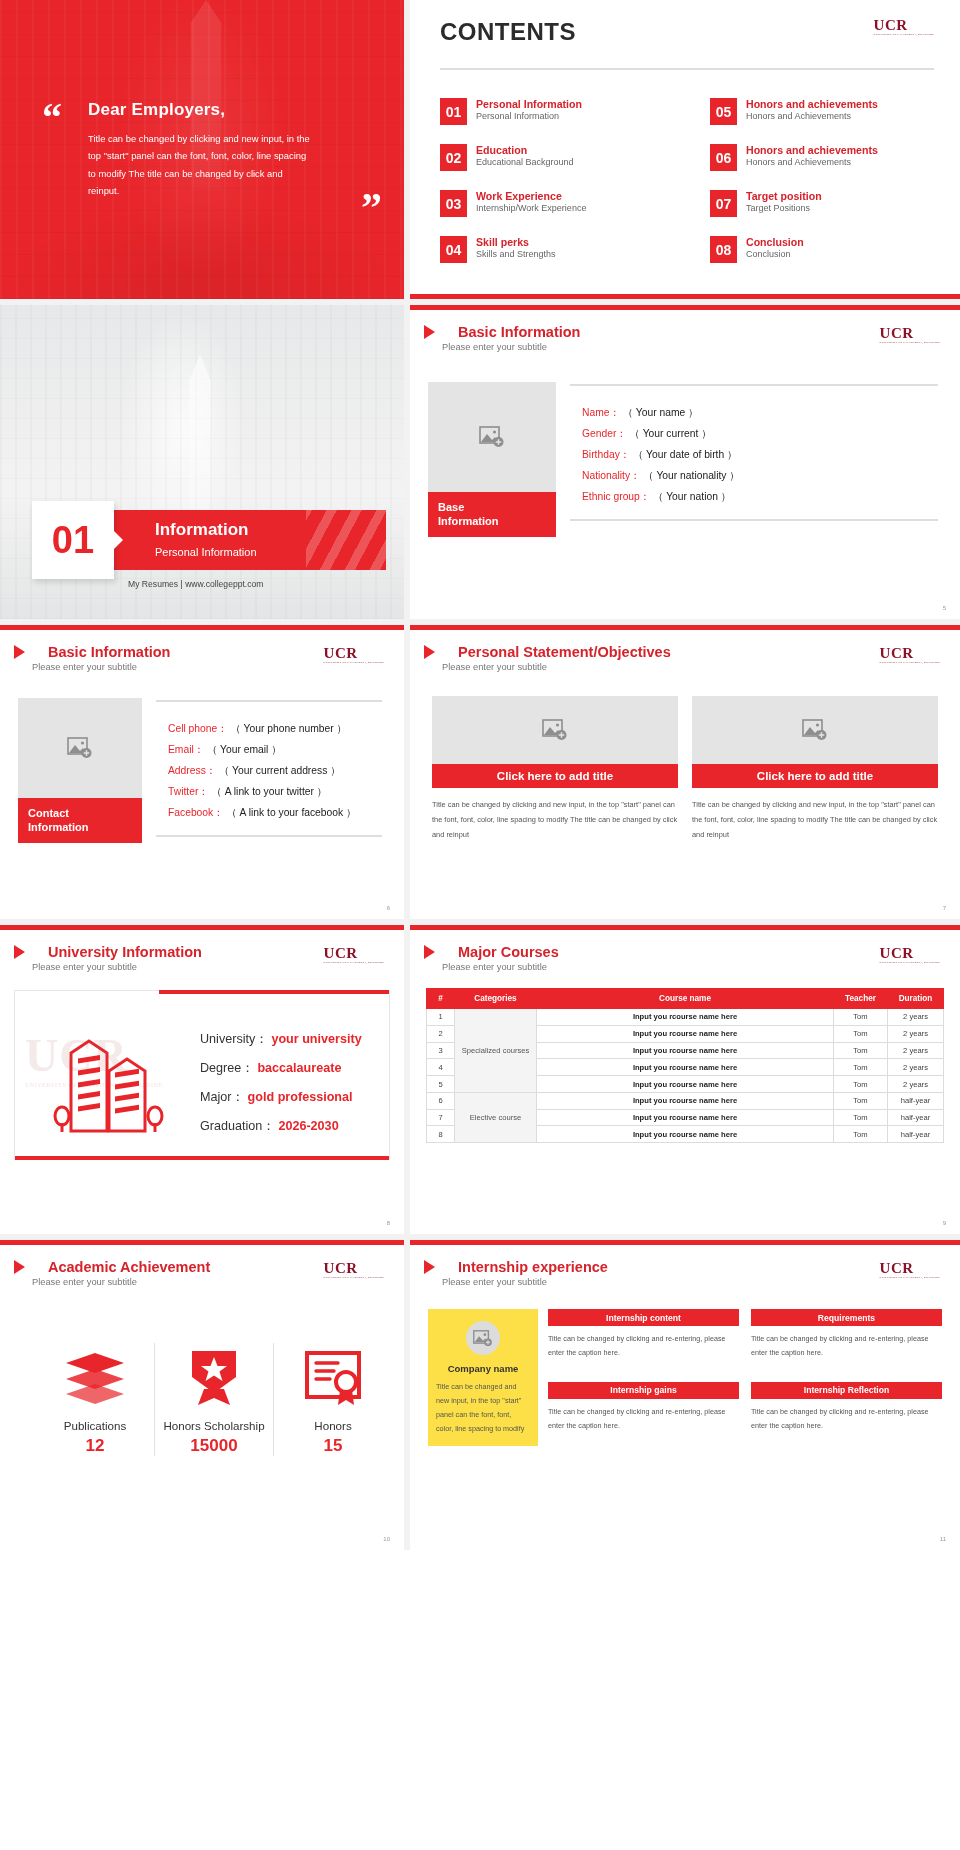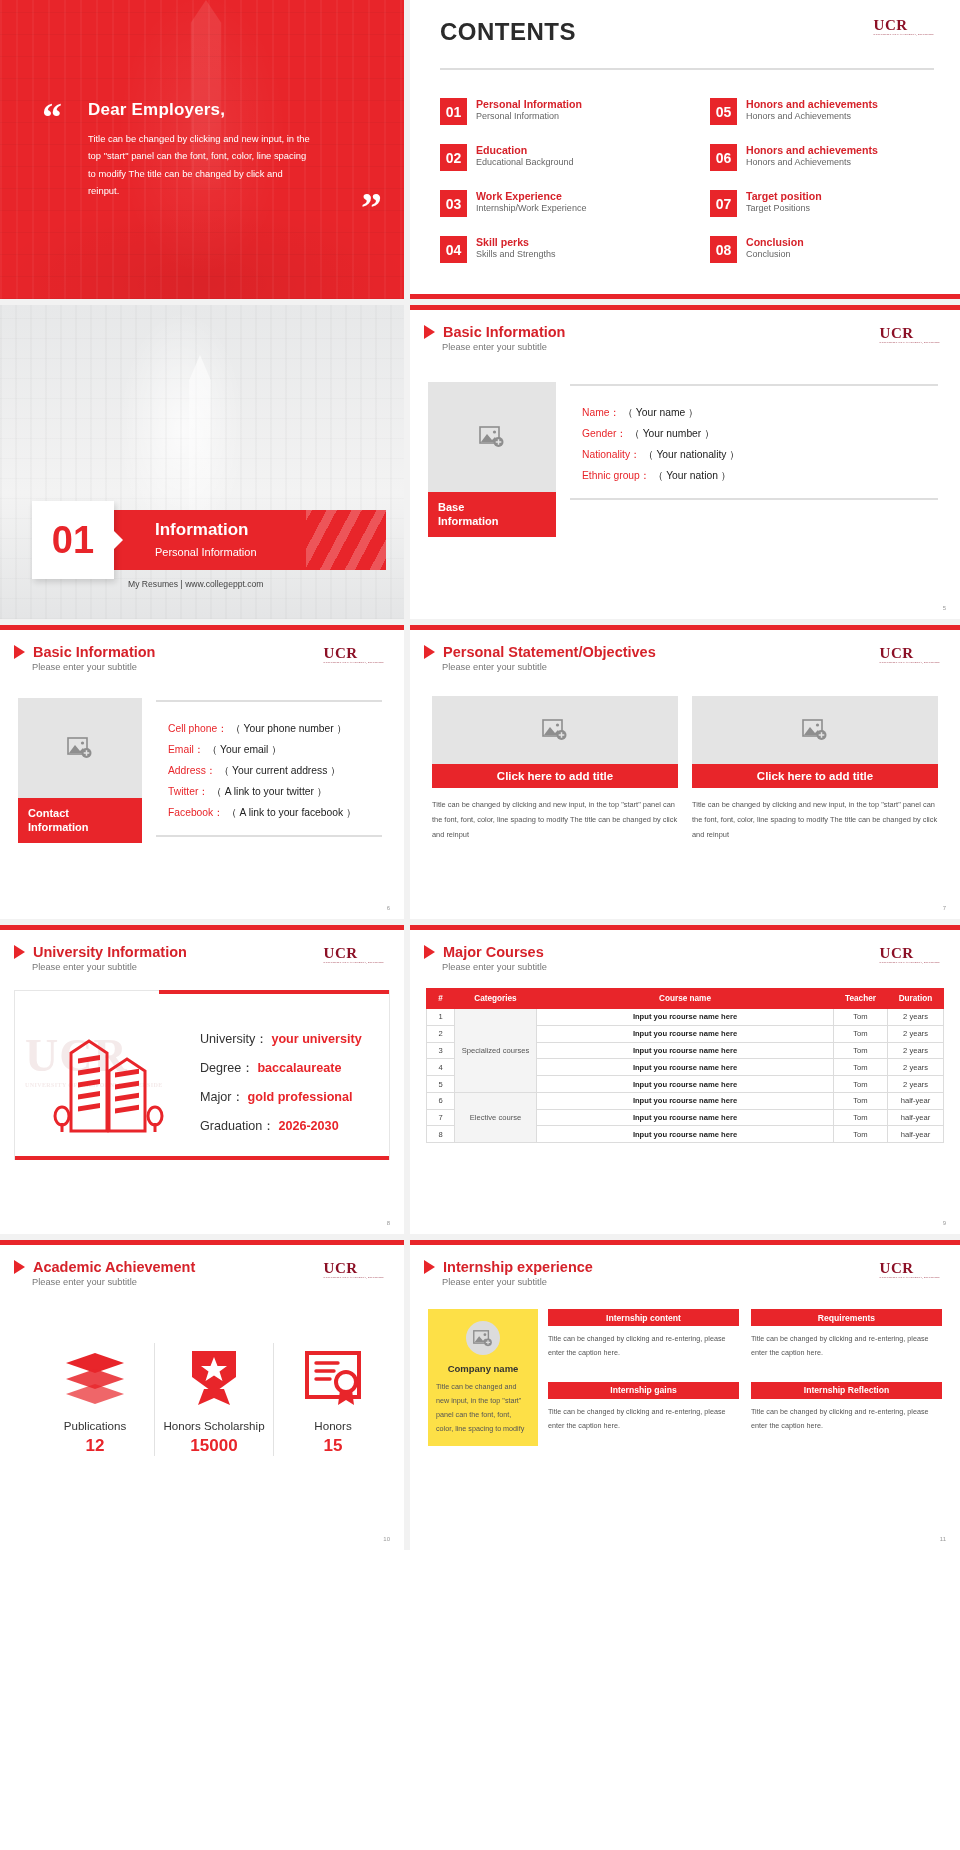--- a/index.html
+++ b/index.html
@@ -116,21 +116,21 @@
     border-left:9px solid #fff;
   }
   .divider-title { position:absolute; left:155px; top:215px; color:#fff; font-size:17px; font-weight:700;}
   .divider-sub { position:absolute; left:155px; top:241px; color:#fff; font-size:11px;}
   .divider-foot { position:absolute; left:128px; top:274px; color:#444; font-size:8.6px;}
 
   
   .content-slide { padding:0; position:relative; background:#fff; }
   .top-red { height:5px; background:#e8252a; width:100%; }
   .sl-head { padding:14px 20px 0 14px; position:relative; }
-  .sl-title-row { display:flex; align-items:center; gap:8px; }
+  .sl-title-row { display:flex; align-items:center; gap:23px; }
   .arrow {
     width:0;height:0;border-top:7px solid transparent;border-bottom:7px solid transparent;
     border-left:11px solid #e8252a;
   }
   .sl-title { font-size:14.5px; font-weight:700; color:#d6222a; }
   .sl-sub { font-size:9.3px; color:#777; margin:2px 0 0 18px; }
   .pagenum { position:absolute; right:14px; bottom:8px; font-size:6px; color:#999; }
 
   
   .info-wrap { display:flex; gap:14px; padding:18px 22px 0 18px; }
@@ -348,21 +348,25 @@
       </div>
       <div class="info-list">
         <div class="ln"></div>
         <div class="info-rows">
           <div class="info-row">
             <span class="k">Name：</span>
             <span class="v">（ Your name ）</span>
           </div>
           <div class="info-row">
             <span class="k">Gender：</span>
-            <span class="v">（ Your number ）</span>
+            <span class="v">（ Your current ）</span>
+          </div>
+          <div class="info-row">
+            <span class="k">Birthday：</span>
+            <span class="v">（ Your date of birth ）</span>
           </div>
           <div class="info-row">
             <span class="k">Nationality：</span>
             <span class="v">（ Your nationality ）</span>
           </div>
           <div class="info-row">
             <span class="k">Ethnic group：</span>
             <span class="v">（ Your nation ）</span>
           </div>
         </div>

